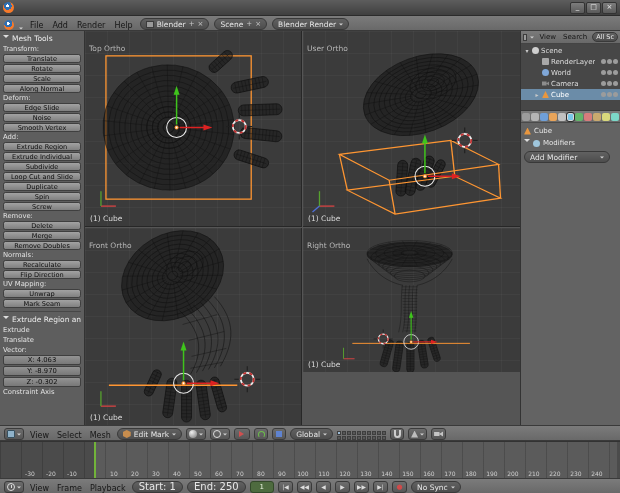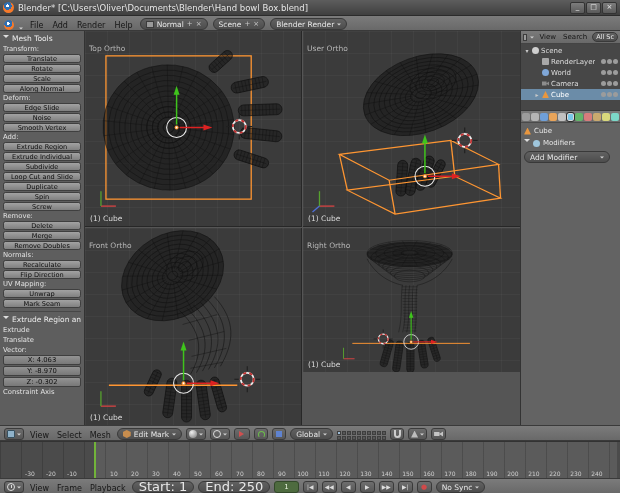--- a/index.html
+++ b/index.html
@@ -89,50 +89,49 @@
 
 
 #timeline{position:absolute;left:0;top:441px;width:620px;height:37px;background:#4b4b4b;border-top:1px solid #333;overflow:hidden;}
 #tl-range{position:absolute;left:95px;top:0;width:522px;height:100%;background:#5b5b5b;}
 #tl-grid{position:absolute;left:0;top:0;width:100%;height:100%;background-image:repeating-linear-gradient(90deg,rgba(0,0,0,.16) 0 1px,transparent 1px 21px);}
 .ruler-num{position:absolute;bottom:1px;font-size:6px;color:#cfcfcf;transform:translateX(-50%);z-index:2;}
 #playhead{position:absolute;left:94px;top:0;width:2px;height:100%;background:#76b840;z-index:3;}
 #tl-header{left:0;top:478px;width:620px;height:15px;border-top:1px solid #3a3a3a;gap:4px;}
 .clock-ic{width:8px;height:8px;border:1px solid #ddd;border-radius:50%;position:relative;}
 .clock-ic:after{content:"";position:absolute;left:3px;top:1px;width:1px;height:3px;background:#ddd;}
-.tl-field{background:linear-gradient(#616161,#4d4d4d);border:1px solid #393939;border-radius:7px;color:#e8e8e8;font-size:13px;height:12px;line-height:10px;padding:0 6px;white-space:nowrap;margin-top:10px;}
+.tl-field{background:linear-gradient(#616161,#4d4d4d);border:1px solid #393939;border-radius:7px;color:#e8e8e8;font-size:10px;height:12px;line-height:10px;padding:0 6px;white-space:nowrap;margin-top:10px;}
 .frame-field{background:#4e6b3f;border:1px solid #33492a;border-radius:3px;color:#eaf5e0;font-size:7px;height:12px;line-height:10px;padding:0 9px;}
 .pb-btn{display:inline-block;height:12px;min-width:15px;background:linear-gradient(#6e6e6e,#575757);border:1px solid #3a3a3a;border-radius:3px;color:#ddd;font-size:5.8px;line-height:10px;text-align:center;padding:0 2px;}
 .pb-btn.rec{color:#d04a4a;font-size:7px;}
 </style>
 </head>
 <body>
 
 <div id="app">
 
   <div id="titlebar">
     <span class="blender-logo"></span>
-    <span class="title">Blender* [C:\Users\Oliver\Documents\Blender\Hand bowl Box.blend]</span>
     <span class="win-controls">
       <span class="win-btn">_</span>
       <span class="win-btn">□</span>
       <span class="win-btn">×</span>
     </span>
   </div>
 
   <div id="info-header" class="hdr">
     <span class="blender-logo" style="width:10px;height:10px;"></span>
     <span class="dd-arrow"></span>
     <span class="menu-item">File</span>
     <span class="menu-item">Add</span>
     <span class="menu-item">Render</span>
     <span class="menu-item">Help</span>
     <span class="dd">
       <span class="scr-ic"></span>
-      <span>Normal</span>
+      <span>Blender</span>
       <span class="plus">+</span>
       <span class="x">×</span>
     </span>
     <span class="dd">
       <span>Scene</span>
       <span class="plus">+</span>
       <span class="x">×</span>
     </span>
     <span class="dd">
       <span>Blender Render</span>

